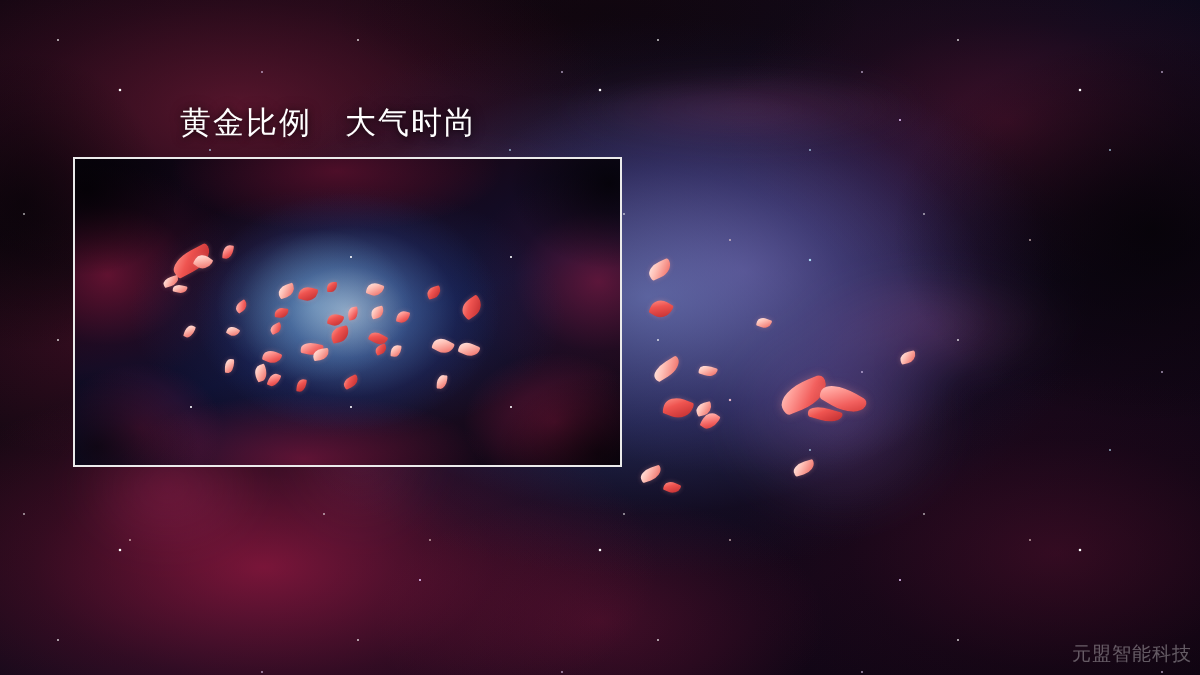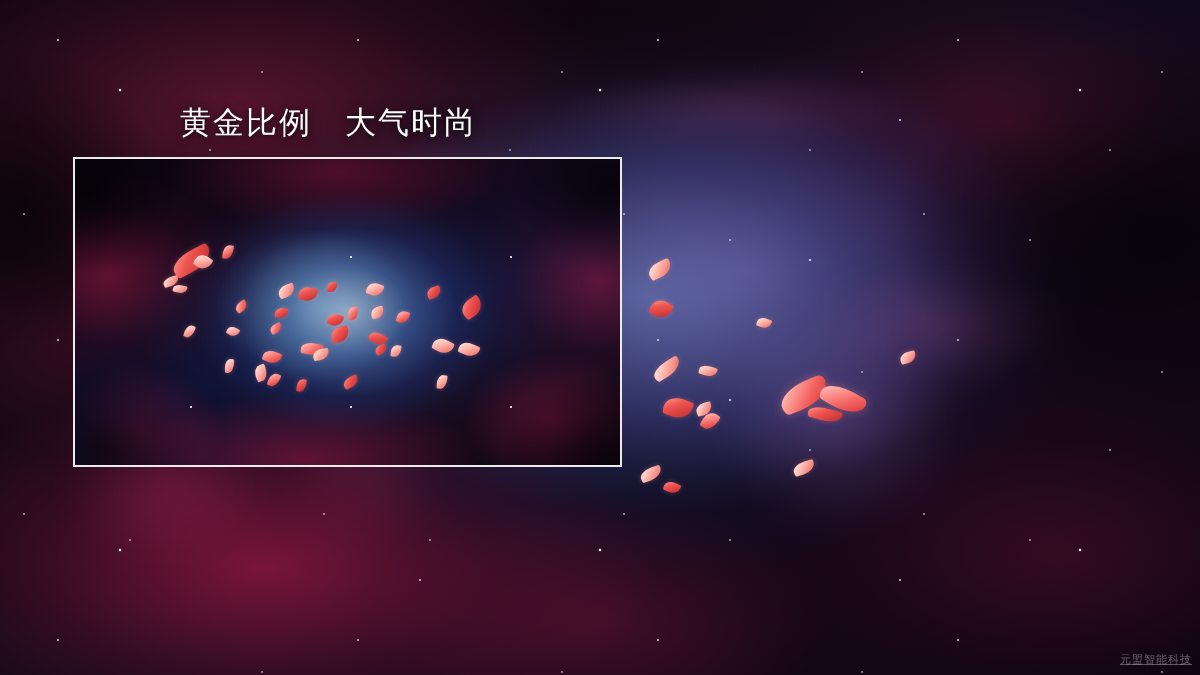--- a/index.html
+++ b/index.html
@@ -163,25 +163,24 @@
     font-size:20px;
     line-height:43px;
     color:#ffffff;
     white-space:nowrap;
     letter-spacing:0.4px;
     text-shadow:0 1px 5px rgba(0,0,0,0.62), 0 0 12px rgba(0,0,0,0.42);
   }
   .watermark {
     position:absolute;
     right:8px; bottom:8px;
-    font-size:11px;
+    font-size:19px;
     letter-spacing:1px;
     color:rgba(255,255,255,0.34);
     white-space:nowrap;
-    text-decoration:underline;
   }
 </style>
 </head>
 <body>
 
 <div class="slide">
 
   <div class="nebula-base"></div>
   <div class="nebula-wisps"></div>
   <div class="nebula-dark"></div>

